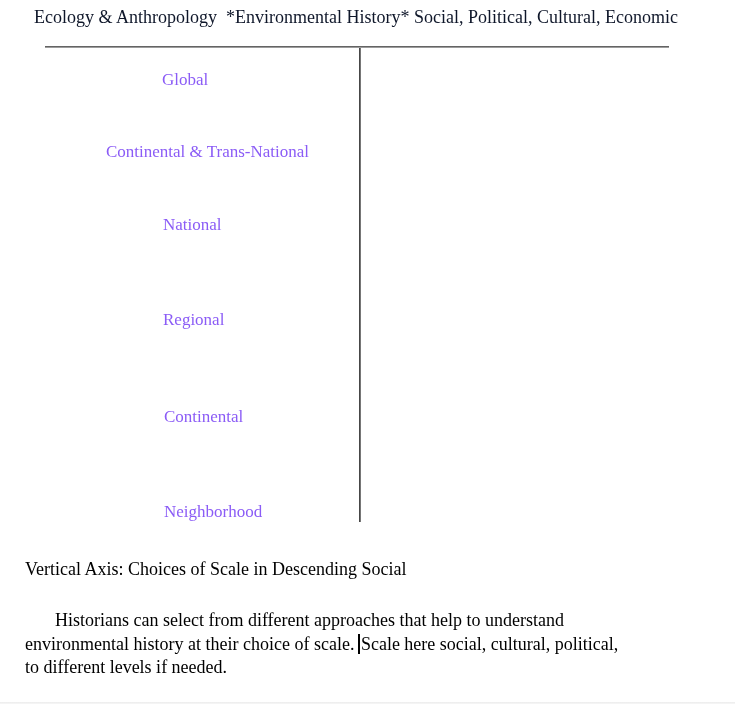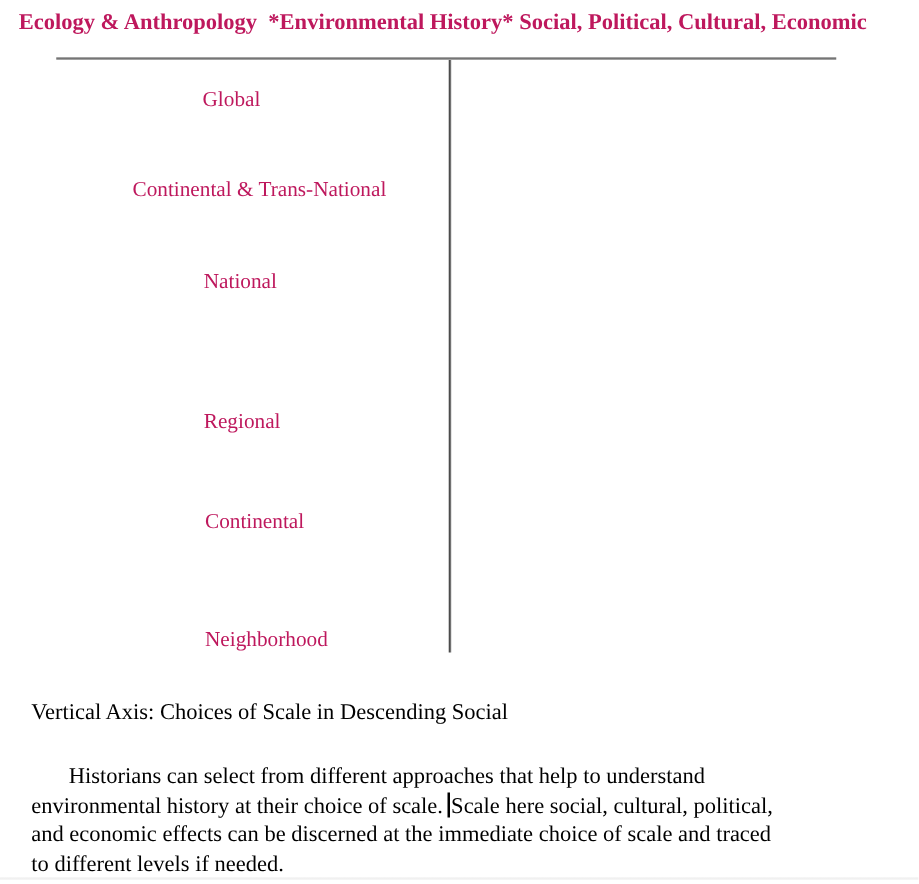--- a/index.html
+++ b/index.html
@@ -11,27 +11,26 @@
     position: relative;
     width: 735px;
     height: 707px;
     background: #ffffff;
     overflow: hidden;
     font-family: "Liberation Serif", "DejaVu Serif", serif;
     color: #000000;
   }
   .axis-title {
     position: absolute;
-    left: 15px;
+    left: 34px;
     top: 6px;
     font-size: 18px;
     line-height: 22px;
     white-space: pre;
-    color: #be185d;
-    font-weight: bold;
+    color: #0f172a;
   }
   .h-line {
     position: absolute;
     left: 45px;
     top: 46px;
     width: 624px;
     height: 2px;
     background: linear-gradient(to bottom, #474747, #b8b8b8);
   }
   .v-line {
@@ -40,26 +39,26 @@
     top: 48px;
     width: 1.5px;
     height: 474px;
     background: linear-gradient(to right, #2e2e2e, #8f8f8f);
   }
   .scale-label {
     position: absolute;
     font-size: 17px;
     line-height: 18px;
     white-space: nowrap;
-    color: #be185d;
+    color: #8b5cf6;
   }
   .lbl-0 { left: 162px; top: 71px; }
   .lbl-1 { left: 106px; top: 143px; }
   .lbl-2 { left: 163px; top: 216px; text-align: center; }
-  .lbl-3 { left: 163px; top: 328px; }
+  .lbl-3 { left: 163px; top: 311px; }
   .lbl-4 { left: 164px; top: 408px; }
   .lbl-5 { left: 164px; top: 503px; }
   .caption {
     position: absolute;
     left: 25px;
     top: 558px;
     font-size: 18px;
     line-height: 22px;
     white-space: nowrap;
   }
@@ -106,19 +105,18 @@
   <div class="scale-label lbl-4">Continental</div>
   <div class="scale-label lbl-5">Neighborhood</div>
 
   <div class="caption">Vertical Axis: Choices of Scale in Descending Social</div>
 
   <div class="paragraph">
     <div class="indent">Historians can select from different approaches that help to understand</div>
     <div>
       <span>environmental history at their choice of scale.</span><span class="caret"></span><span>Scale here social, cultural, political,</span>
     </div>
-    <div>and economic effects can be discerned at the immediate choice of scale and traced</div>
     <div>to different levels if needed.</div>
   </div>
 
   <div class="bottom-edge"></div>
 
 </div>
 
 </body></html>

